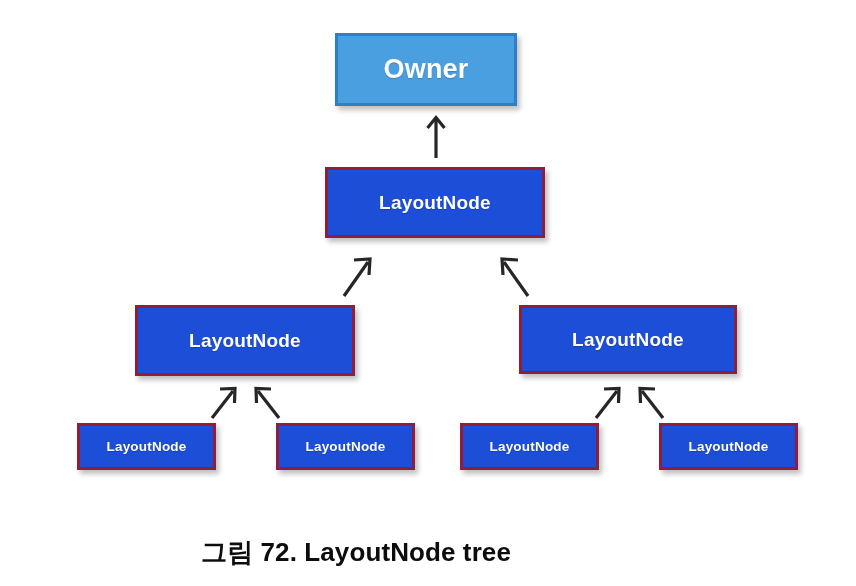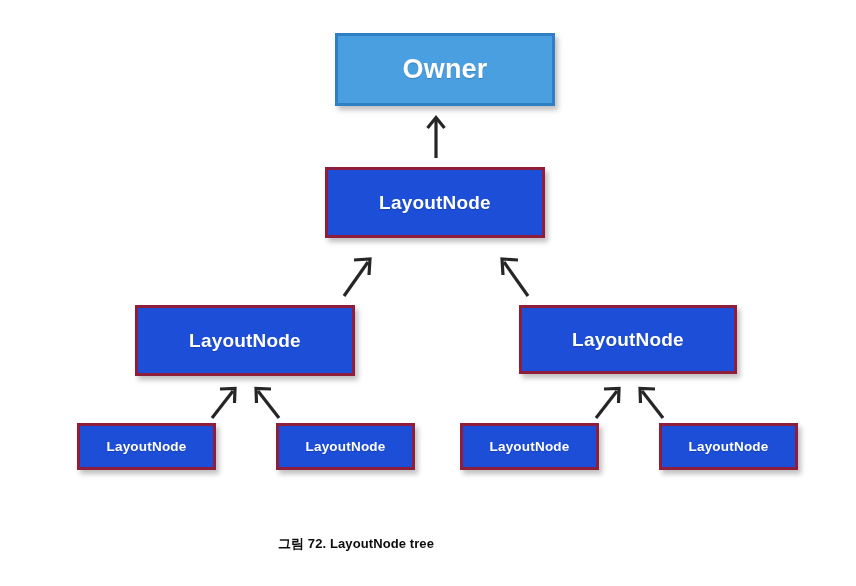--- a/index.html
+++ b/index.html
@@ -55,32 +55,32 @@
     pointer-events: none;
   }
   .arrow svg { display: block; overflow: visible; }
 
   
   .caption {
     position: absolute;
     left: 0;
     width: 712px;
     text-align: center;
-    font-size: 13px;
+    font-size: 26px;
     font-weight: bold;
     color: #0d0d0d;
     letter-spacing: 0.1px;
   }
 </style>
 </head>
 <body>
 
 <div id="canvas">
 
-  <div class="node node-owner" style="left:335px; top:33px; width:220px; height:73px;">
+  <div class="node node-owner" style="left:335px; top:33px; width:182px; height:73px;">
     <span>Owner</span>
   </div>
 
   <div class="arrow" style="left:424px; top:114px; width:24px; height:44px;">
     <svg width="24" height="44" viewBox="0 0 24 44">
       <g stroke="#262626" stroke-width="3.2" fill="none" stroke-linecap="butt">
         <line x1="12" y1="44" x2="12" y2="5"></line>
         <polyline points="3.5,14 12,3.5 20.5,14" stroke-linejoin="miter"></polyline>
       </g>
     </svg>

